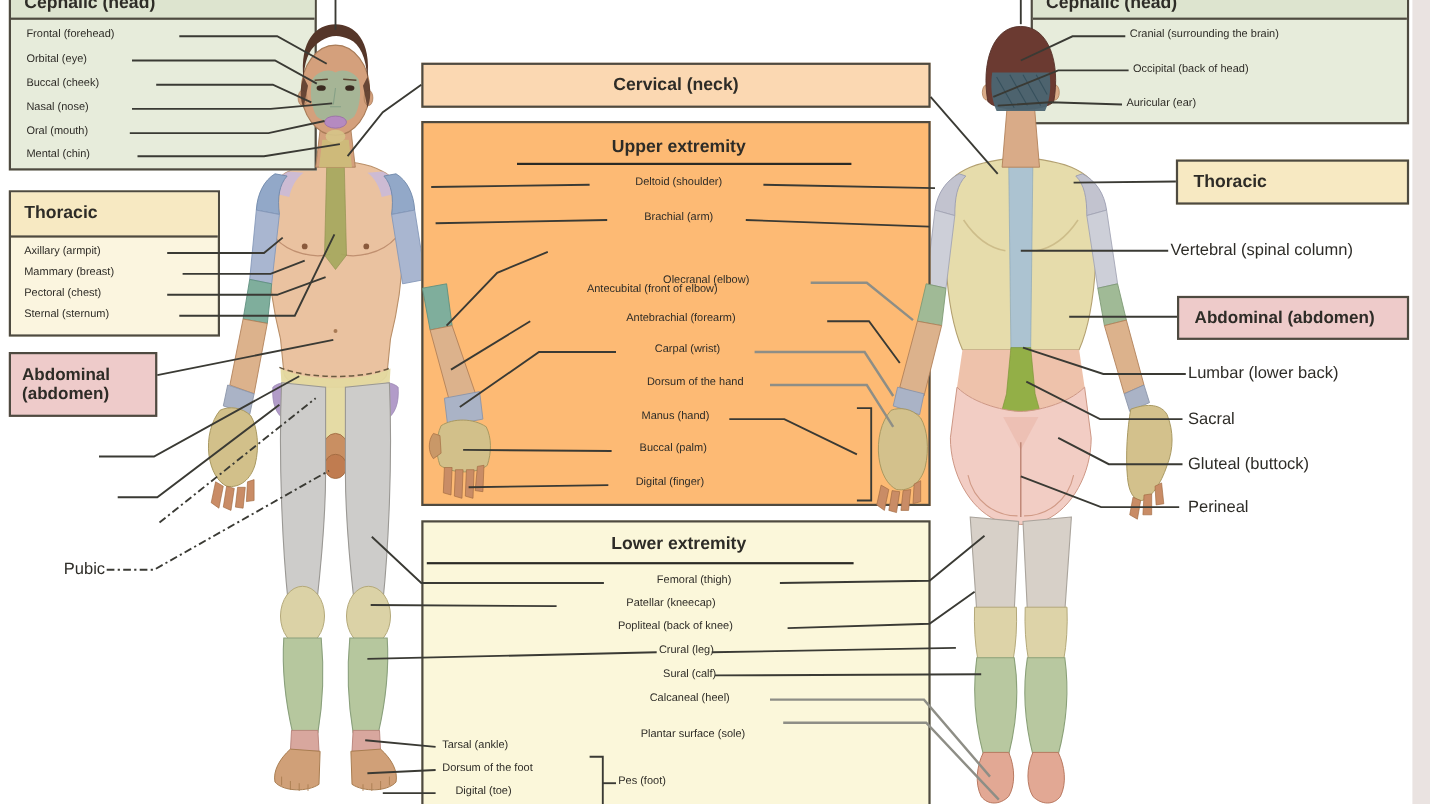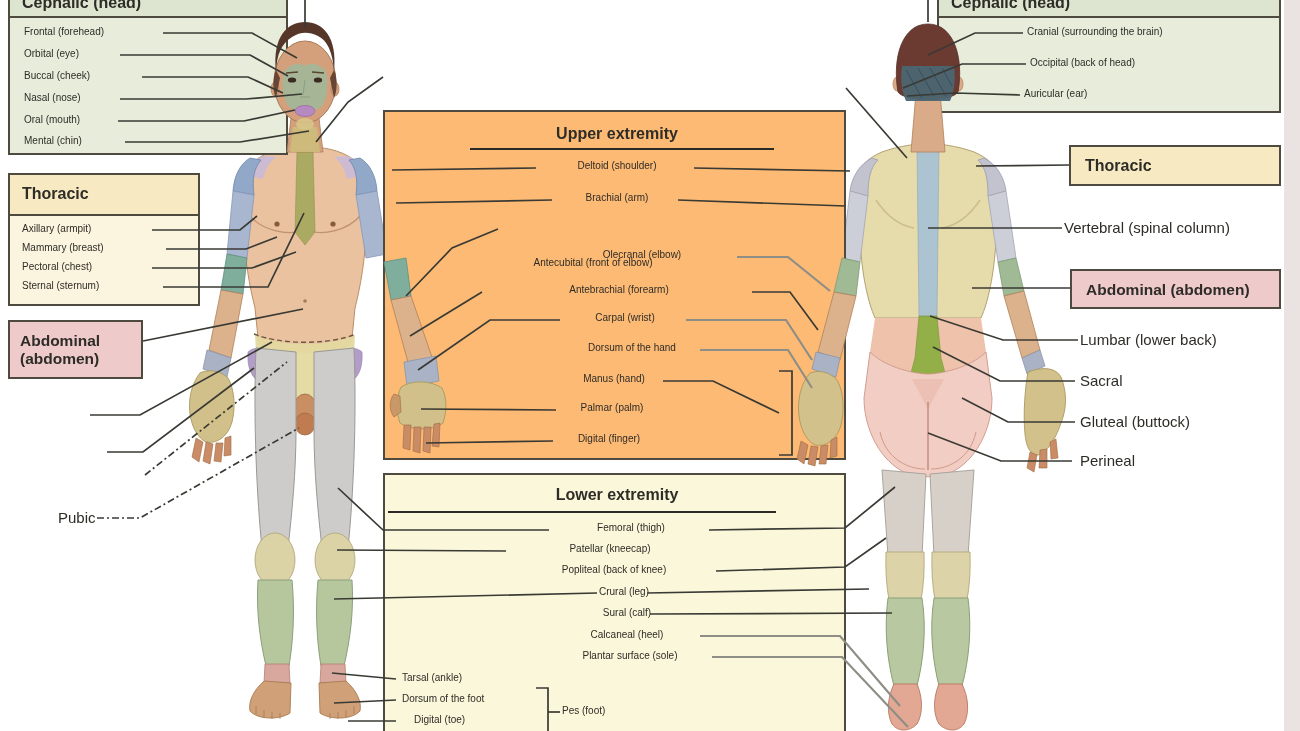--- a/index.html
+++ b/index.html
@@ -157,46 +157,49 @@
     <span class="lbl" style="left:12px;top:105px;">Sternal (sternum)</span>
   </div>
 
   <div class="box pink" style="left:8px;top:320px;width:135px;height:59px;">
     <span class="hdr" style="left:10px;top:10px;white-space:normal;width:115px;line-height:18px;font-size:15.5px;">Abdominal (abdomen)</span>
   </div>
 
 
   <span class="plain" style="left:58px;top:509px;">Pubic</span>
 
+  <div class="box peach" style="left:383px;top:57px;width:463px;height:41px;">
+    <span class="hdr" style="left:50%;top:10px;"><span class="ctr" style="display:inline-block;">Cervical (neck)</span></span>
+  </div>
 
   <div class="box blue" style="left:383px;top:110px;width:463px;height:350px;">
     <span class="hdr" style="left:232px;top:13px;"><span class="ctr" style="display:inline-block;">Upper extremity</span></span>
     <div class="rule" style="left:85px;top:36px;width:304px;"></div>
     <span class="lbl" style="left:232px;top:48px;"><span class="ctr" style="display:inline-block;">Deltoid (shoulder)</span></span>
     <span class="lbl" style="left:232px;top:80px;"><span class="ctr" style="display:inline-block;">Brachial (arm)</span></span>
     <span class="lbl" style="left:208px;top:109px;margin-top:36px;"><span class="ctr" style="display:inline-block;">Antecubital (front of elbow)</span></span>
     <span class="lbl" style="left:257px;top:137px;"><span class="ctr" style="display:inline-block;">Olecranal (elbow)</span></span>
     <span class="lbl" style="left:234px;top:172px;"><span class="ctr" style="display:inline-block;">Antebrachial (forearm)</span></span>
     <span class="lbl" style="left:240px;top:200px;"><span class="ctr" style="display:inline-block;">Carpal (wrist)</span></span>
     <span class="lbl" style="left:247px;top:230px;"><span class="ctr" style="display:inline-block;">Dorsum of the hand</span></span>
     <span class="lbl" style="left:229px;top:261px;"><span class="ctr" style="display:inline-block;">Manus (hand)</span></span>
-    <span class="lbl" style="left:227px;top:290px;"><span class="ctr" style="display:inline-block;">Palmar (palm)</span></span>
+    <span class="lbl" style="left:227px;top:290px;"><span class="ctr" style="display:inline-block;">Buccal (palm)</span></span>
     <span class="lbl" style="left:224px;top:321px;"><span class="ctr" style="display:inline-block;">Digital (finger)</span></span>
   </div>
 
   <div class="box payellow" style="left:383px;top:473px;width:463px;height:300px;">
     <span class="hdr" style="left:232px;top:11px;"><span class="ctr" style="display:inline-block;">Lower extremity</span></span>
     <div class="rule" style="left:3px;top:36px;width:388px;"></div>
     <span class="lbl" style="left:246px;top:47px;"><span class="ctr" style="display:inline-block;">Femoral (thigh)</span></span>
     <span class="lbl" style="left:225px;top:68px;"><span class="ctr" style="display:inline-block;">Patellar (kneecap)</span></span>
     <span class="lbl" style="left:229px;top:89px;"><span class="ctr" style="display:inline-block;">Popliteal (back of knee)</span></span>
     <span class="lbl" style="left:239px;top:111px;"><span class="ctr" style="display:inline-block;">Crural (leg)</span></span>
     <span class="lbl" style="left:242px;top:132px;"><span class="ctr" style="display:inline-block;">Sural (calf)</span></span>
     <span class="lbl" style="left:242px;top:154px;"><span class="ctr" style="display:inline-block;">Calcaneal (heel)</span></span>
-    <span class="lbl" style="left:245px;top:175px;"><span class="ctr" style="display:inline-block;">Plantar surface (sole)</span></span>
+    <span class="lbl" style="left:245px;top:175px;"><span class="ctr" style="display:inline-block;margin-top:12px;">Plantar surface (sole)</span></span>
     <span class="lbl" style="left:17px;top:197px;">Tarsal (ankle)</span>
     <span class="lbl" style="left:17px;top:218px;">Dorsum of the foot</span>
     <span class="lbl" style="left:17px;top:239px;margin-left:12px;">Digital (toe)</span>
     <span class="lbl" style="left:177px;top:230px;">Pes (foot)</span>
   </div>
 
   <div class="box sage" style="left:937px;top:-24px;width:344px;height:137px;">
     <div class="sagehdr" style="position:absolute;left:0;right:0;top:0;height:38px;border-bottom:2px solid #4e4a40;">
       <span class="hdr" style="left:12px;top:16px;">Cephalic (head)</span>
     </div>

